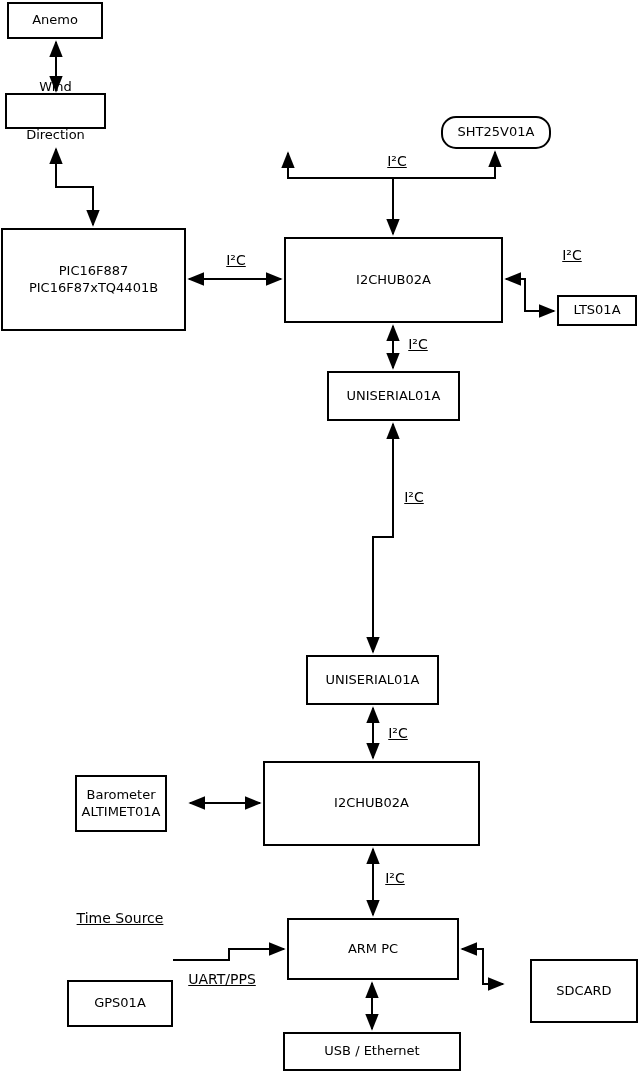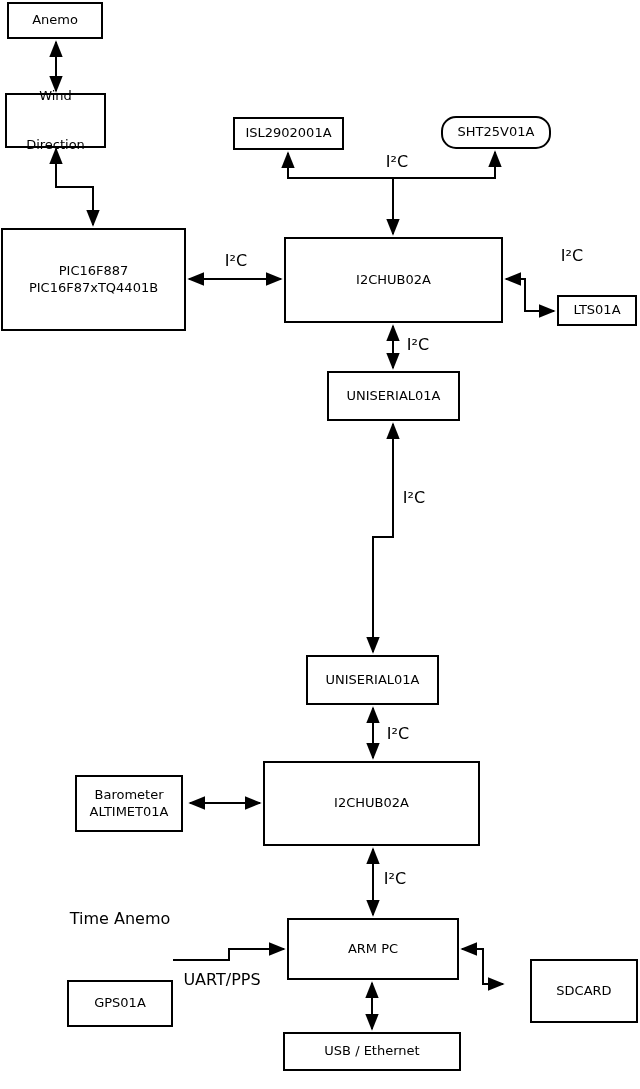--- a/index.html
+++ b/index.html
@@ -22,36 +22,37 @@
     align-items:center;
     justify-content:center;
     text-align:center;
     font-size:13px;
     line-height:1.25;
     white-space:nowrap;
   }
   .lbl{
     position:absolute;
     transform:translate(-50%,-50%);
-    font-size:16px;
+    font-size:14px;
     white-space:nowrap;
     background:transparent;
+    text-decoration:underline;
   }
   
   #b-anemo{left:7px;top:2px;width:96px;height:37px;}
-  #b-wind{left:5px;top:93px;width:101px;height:55px;gap:32px;}
+  #b-wind{left:5px;top:93px;width:101px;height:36px;gap:32px;}
   #b-pic{left:1px;top:228px;width:185px;height:103px;}
   #b-isl{left:233px;top:117px;width:111px;height:33px;}
   #b-sht{left:441px;top:116px;width:110px;height:33px;border-radius:15px;}
   #b-hub1{left:284px;top:237px;width:219px;height:86px;}
   #b-lts{left:557px;top:295px;width:80px;height:31px;}
   #b-uni1{left:327px;top:371px;width:133px;height:50px;}
   #b-uni2{left:306px;top:655px;width:133px;height:50px;}
   #b-hub2{left:263px;top:761px;width:217px;height:85px;}
-  #b-baro{left:75px;top:775px;width:108px;height:57px;}
+  #b-baro{left:75px;top:775px;width:92px;height:57px;}
   #b-gps{left:67px;top:936px;width:106px;height:47px;margin-top:44px;}
   #b-arm{left:287px;top:918px;width:172px;height:62px;}
   #b-sd{left:530px;top:959px;width:108px;height:64px;align-items:center;}
   #b-usb{left:283px;top:1032px;width:178px;height:39px;}
   
   #l-i2c-1{left:397px;top:161px;}
   #l-i2c-2{left:236px;top:260px;}
   #l-i2c-3{left:572px;top:255px;}
   #l-i2c-4{left:418px;top:344px;}
   #l-i2c-5{left:414px;top:497px;}
@@ -96,23 +97,20 @@
   <div class="box" id="b-wind">
     <span>Wind</span>
     <span>Direction</span>
   </div>
 
   <div class="box" id="b-pic">
     <span>PIC16F887</span>
     <span>PIC16F87xTQ4401B</span>
   </div>
 
-  <div class="box" id="b-isl">
-    <span>ISL2902001A</span>
-  </div>
 
   <div class="box" id="b-sht">
     <span>SHT25V01A</span>
   </div>
 
   <div class="box" id="b-hub1">
     <span>I2CHUB02A</span>
   </div>
 
   <div class="box" id="b-lts">
@@ -152,16 +150,16 @@
     <span>USB / Ethernet</span>
   </div>
 
   <div class="lbl" id="l-i2c-1">I²C</div>
   <div class="lbl" id="l-i2c-2">I²C</div>
   <div class="lbl" id="l-i2c-3">I²C</div>
   <div class="lbl" id="l-i2c-4">I²C</div>
   <div class="lbl" id="l-i2c-5">I²C</div>
   <div class="lbl" id="l-i2c-6">I²C</div>
   <div class="lbl" id="l-i2c-7">I²C</div>
-  <div class="lbl" id="l-time">Time Anemo</div>
+  <div class="lbl" id="l-time">Time Source</div>
   <div class="lbl" id="l-uart">UART/PPS</div>
 
 </div>
 
 </body></html>

